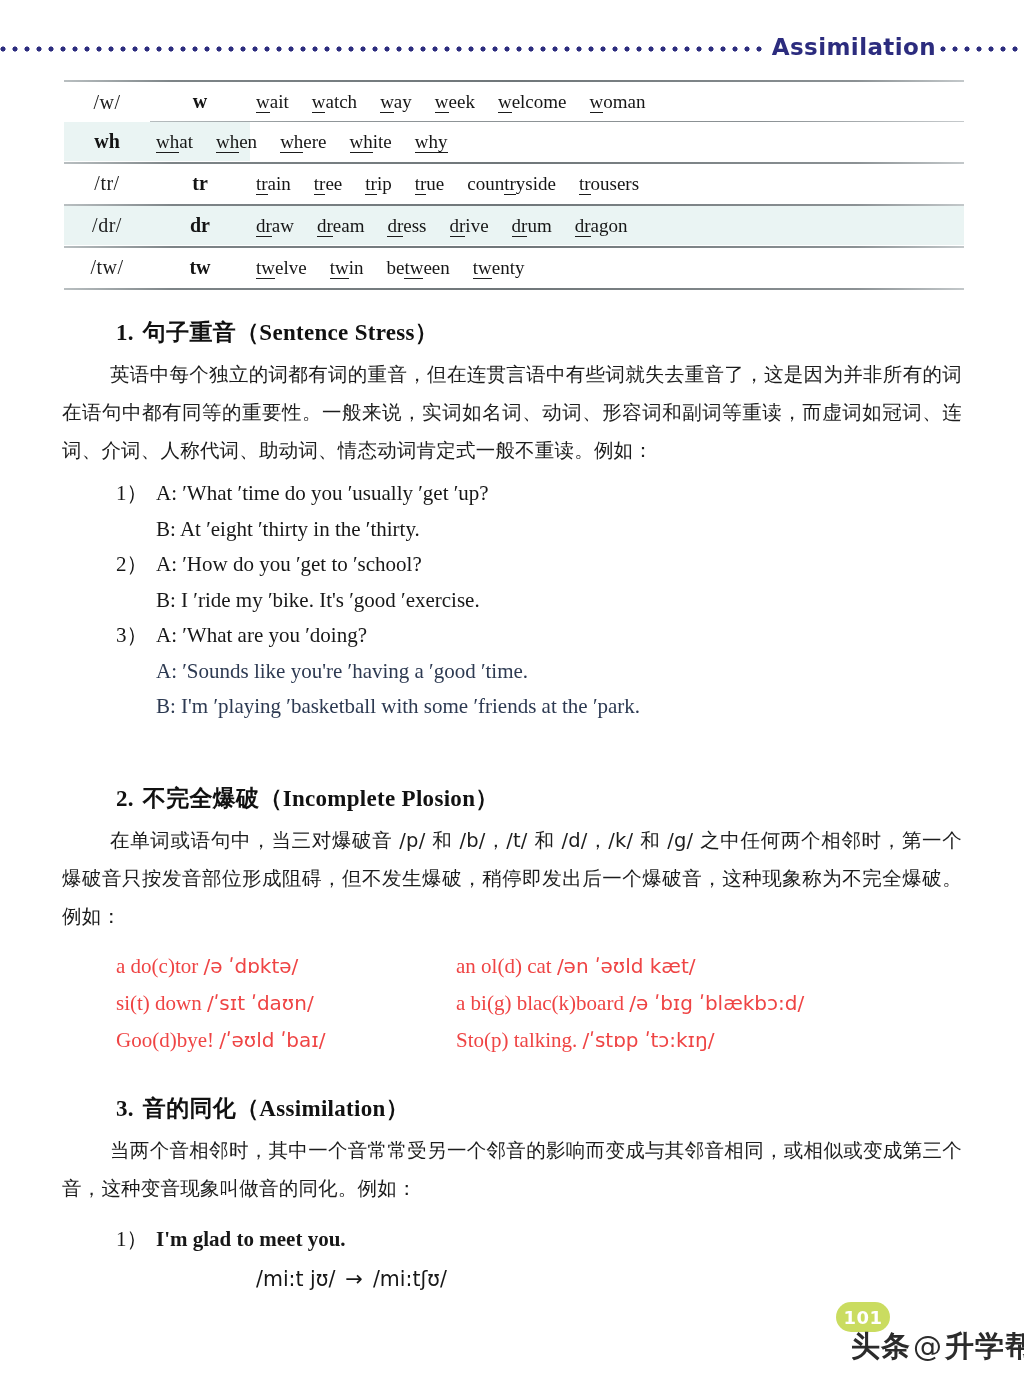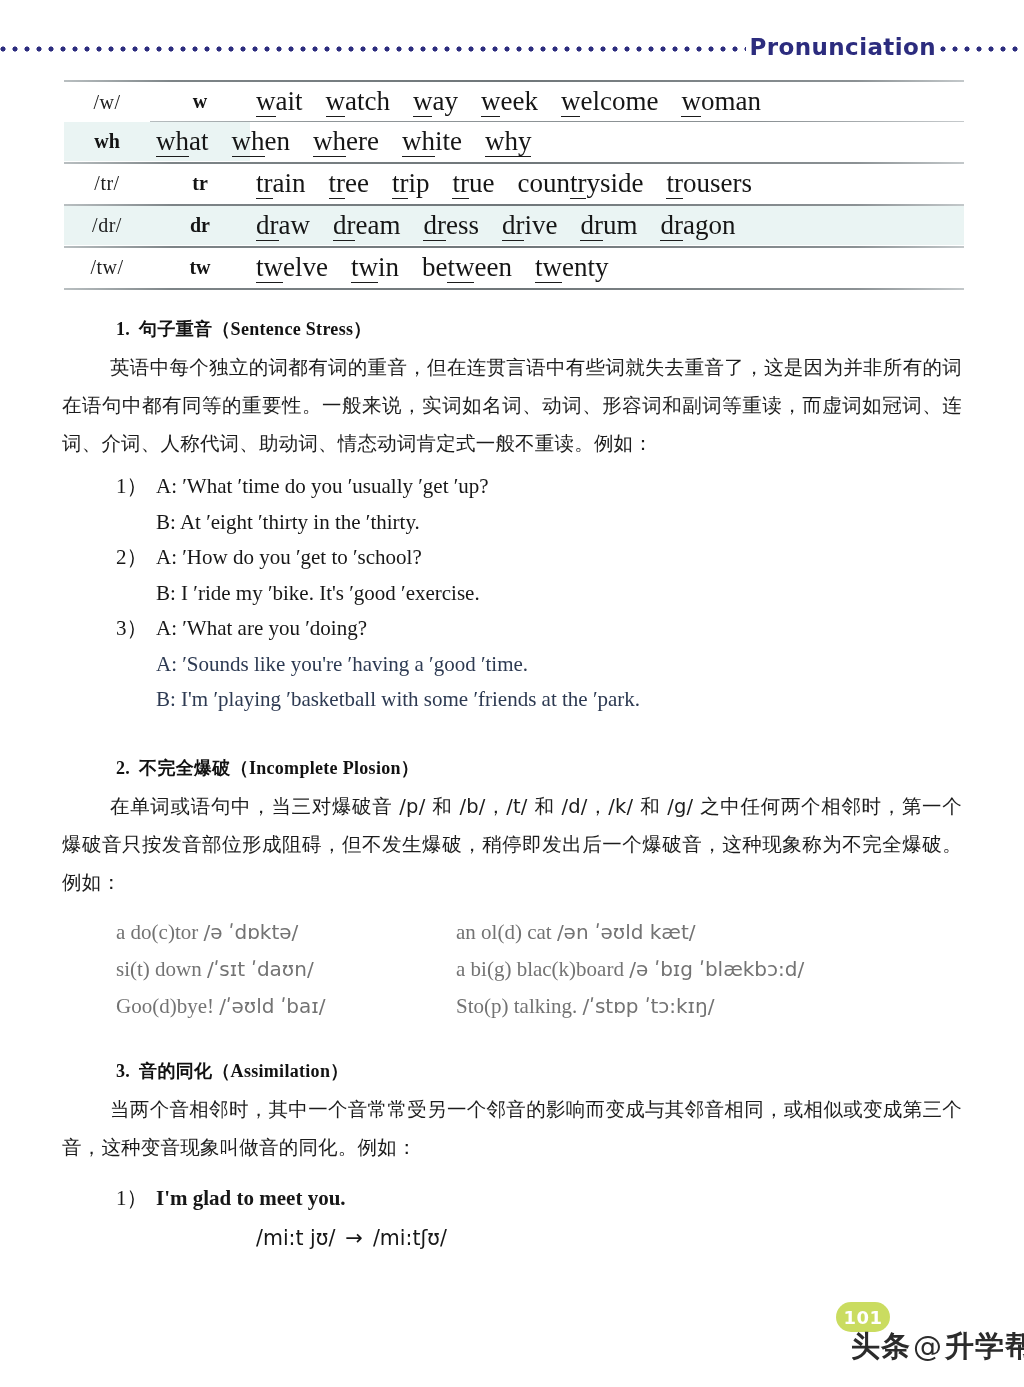--- a/index.html
+++ b/index.html
@@ -89,21 +89,21 @@
     letter-spacing: 0.5px;
     color: #202020;
   }
   td.spell {
     text-align: center;
     font-size: 20px;
     font-weight: bold;
     color: #141414;
   }
   td.words {
-    font-size: 27px;
+    font-size: 19px;
     color: #161616;
     padding-left: 6px;
     white-space: nowrap;
   }
   td.words .w {
     display: inline-block;
     margin-right: 23px;
   }
   td.words .u {
     border-bottom: 1.6px solid #1b1b1b;
@@ -134,21 +134,21 @@
   }
   .h-section .numeral {
     display: inline-block;
     width: 46px;
     font-family: "Liberation Serif", serif;
   }
 
   .h-sub {
     font-family: "DejaVu Sans", sans-serif;
     font-weight: bold;
-    font-size: 18px;
+    font-size: 23px;
     color: #111;
     margin: 17px 0 0 116px;
     letter-spacing: 0.3px;
   }
   .h-sub .idx {
     font-family: "Liberation Serif", serif;
     margin-right: 9px;
   }
   .h-sub .en {
     font-family: "Liberation Serif", serif;
@@ -201,21 +201,21 @@
   .plosion-grid {
     margin: 12px 0 0 116px;
     width: 790px;
   }
   .plosion-row {
     display: flex;
     line-height: 37px;
   }
   .plosion-col {
     font-size: 21px;
-    color: #737373;
+    color: #ef4444;
   }
   .plosion-col.left  { width: 340px; flex: 0 0 340px; }
   .plosion-col.right { flex: 1 1 auto; }
   .ipa {
     font-family: "DejaVu Sans", sans-serif;
     font-size: 20px;
   }
 
   .assim-line {
     margin: 4px 0 0 256px;
@@ -263,21 +263,21 @@
   .watermark .at {
     font-weight: normal;
     margin: 0 2px;
   }
 </style>
 </head>
 <body>
 
 <div class="page-header">
   <div class="dot-rule"></div>
-  <div class="header-title">Pronunciation</div>
+  <div class="header-title">Assimilation</div>
   <div class="dot-rule short"></div>
 </div>
 
 <table class="phon-table">
   <colgroup>
     <col class="col-sym">
       <col class="col-sp">
       <col class="col-word">
   </colgroup>
   <tbody id="table-body">
@@ -345,21 +345,21 @@
     <span class="idx">1.</span><span>句子重音</span><span class="en">（Sentence Stress）</span>
   </div>
   <p class="para indent">英语中每个独立的词都有词的重音，但在连贯言语中有些词就失去重音了，这是因为并非所有的词在语句中都有同等的重要性。一般来说，实词如名词、动词、形容词和副词等重读，而虚词如冠词、连词、介词、人称代词、助动词、情态动词肯定式一般不重读。例如：</p>
 
   <ul class="example-list" id="stress-examples">
       <li class="ex-item"><span class="ex-num">1）</span><span class="ex-line first">A: ʹWhat ʹtime do you ʹusually ʹget ʹup?</span><span class="ex-line">B: At ʹeight ʹthirty in the ʹthirty.</span></li>
       <li class="ex-item"><span class="ex-num">2）</span><span class="ex-line first">A: ʹHow do you ʹget to ʹschool?</span><span class="ex-line">B: I ʹride my ʹbike. It's ʹgood ʹexercise.</span></li>
       <li class="ex-item"><span class="ex-num">3）</span><span class="ex-line first">A: ʹWhat are you ʹdoing?</span><span class="ex-line ex-blue">A: ʹSounds like you're ʹhaving a ʹgood ʹtime.</span><span class="ex-line ex-blue">B: I'm ʹplaying ʹbasketball with some ʹfriends at the ʹpark.</span></li>
     </ul>
 
-  <div class="h-sub" style="margin-top:38px">
+  <div class="h-sub" style="margin-top:58px">
     <span class="idx">2.</span><span>不完全爆破</span><span class="en">（Incomplete Plosion）</span>
   </div>
   <p class="para indent">在单词或语句中，当三对爆破音 /p/ 和 /b/，/t/ 和 /d/，/k/ 和 /g/ 之中任何两个相邻时，第一个爆破音只按发音部位形成阻碍，但不发生爆破，稍停即发出后一个爆破音，这种现象称为不完全爆破。例如：</p>
 
   <div class="plosion-grid" id="plosion-grid">
       <div class="plosion-row">
         <div class="plosion-col left"><span>a do(c)tor  </span><span class="ipa">/ə ʹdɒktə/</span></div>
         <div class="plosion-col right"><span>an ol(d) cat  </span><span class="ipa">/ən ʹəʊld kæt/</span></div>
       </div>
       <div class="plosion-row">

